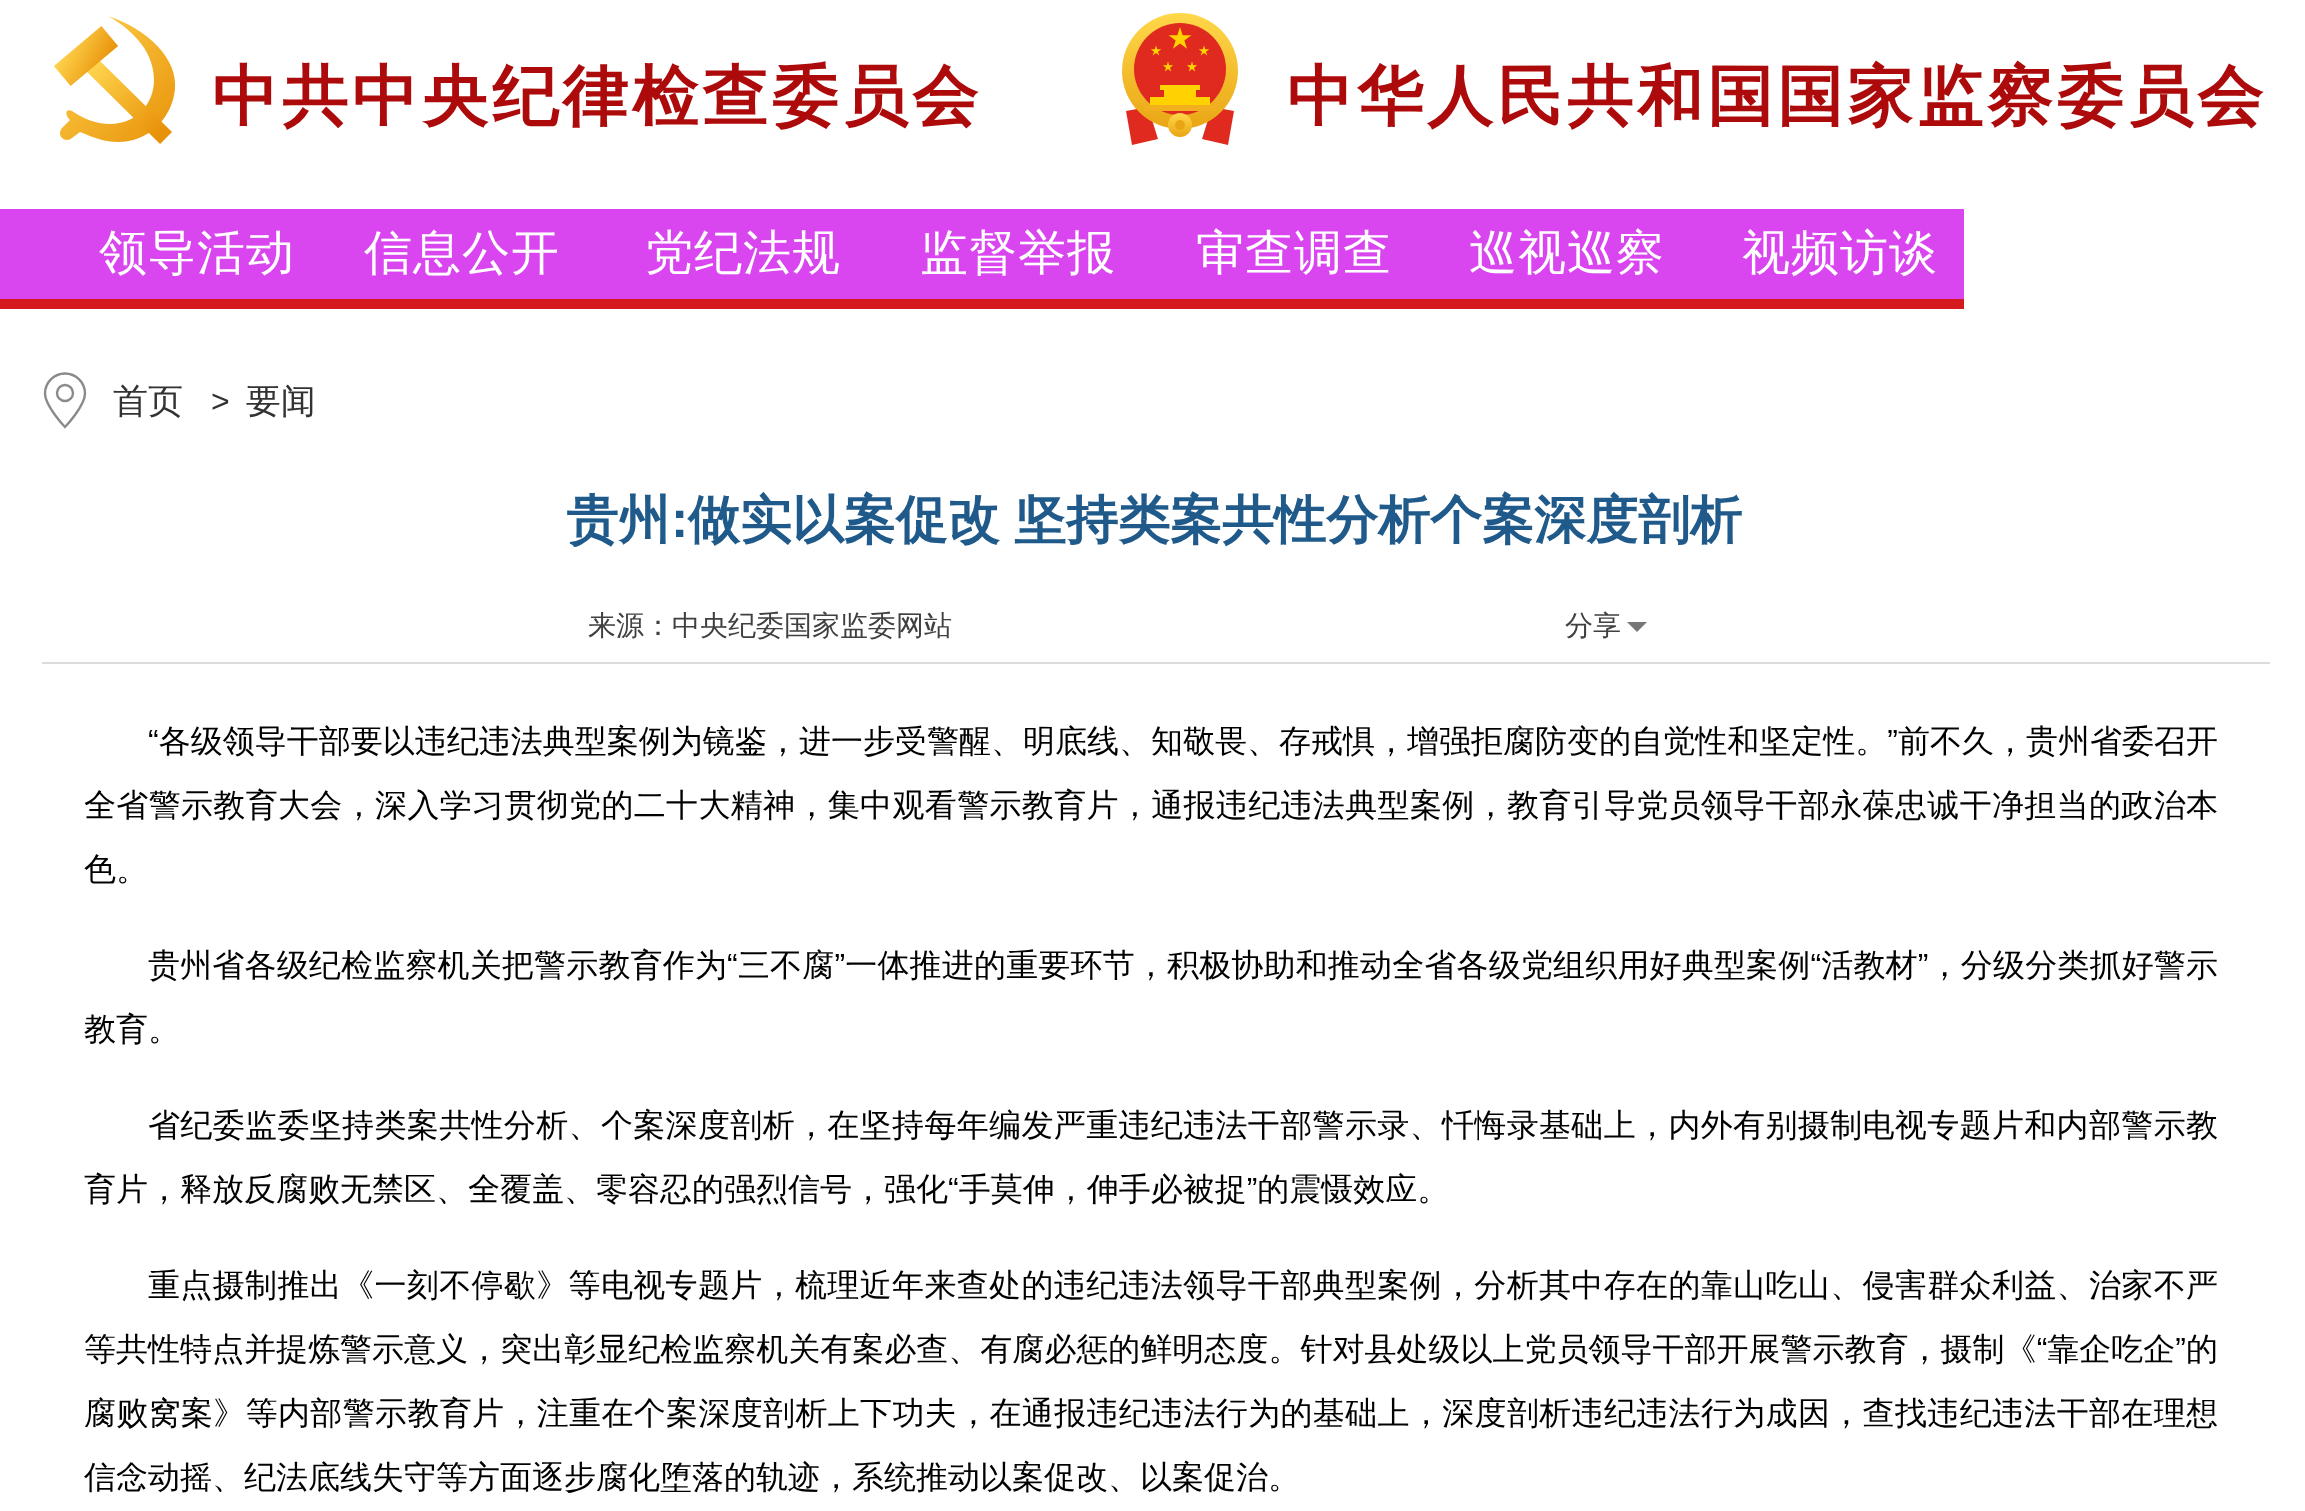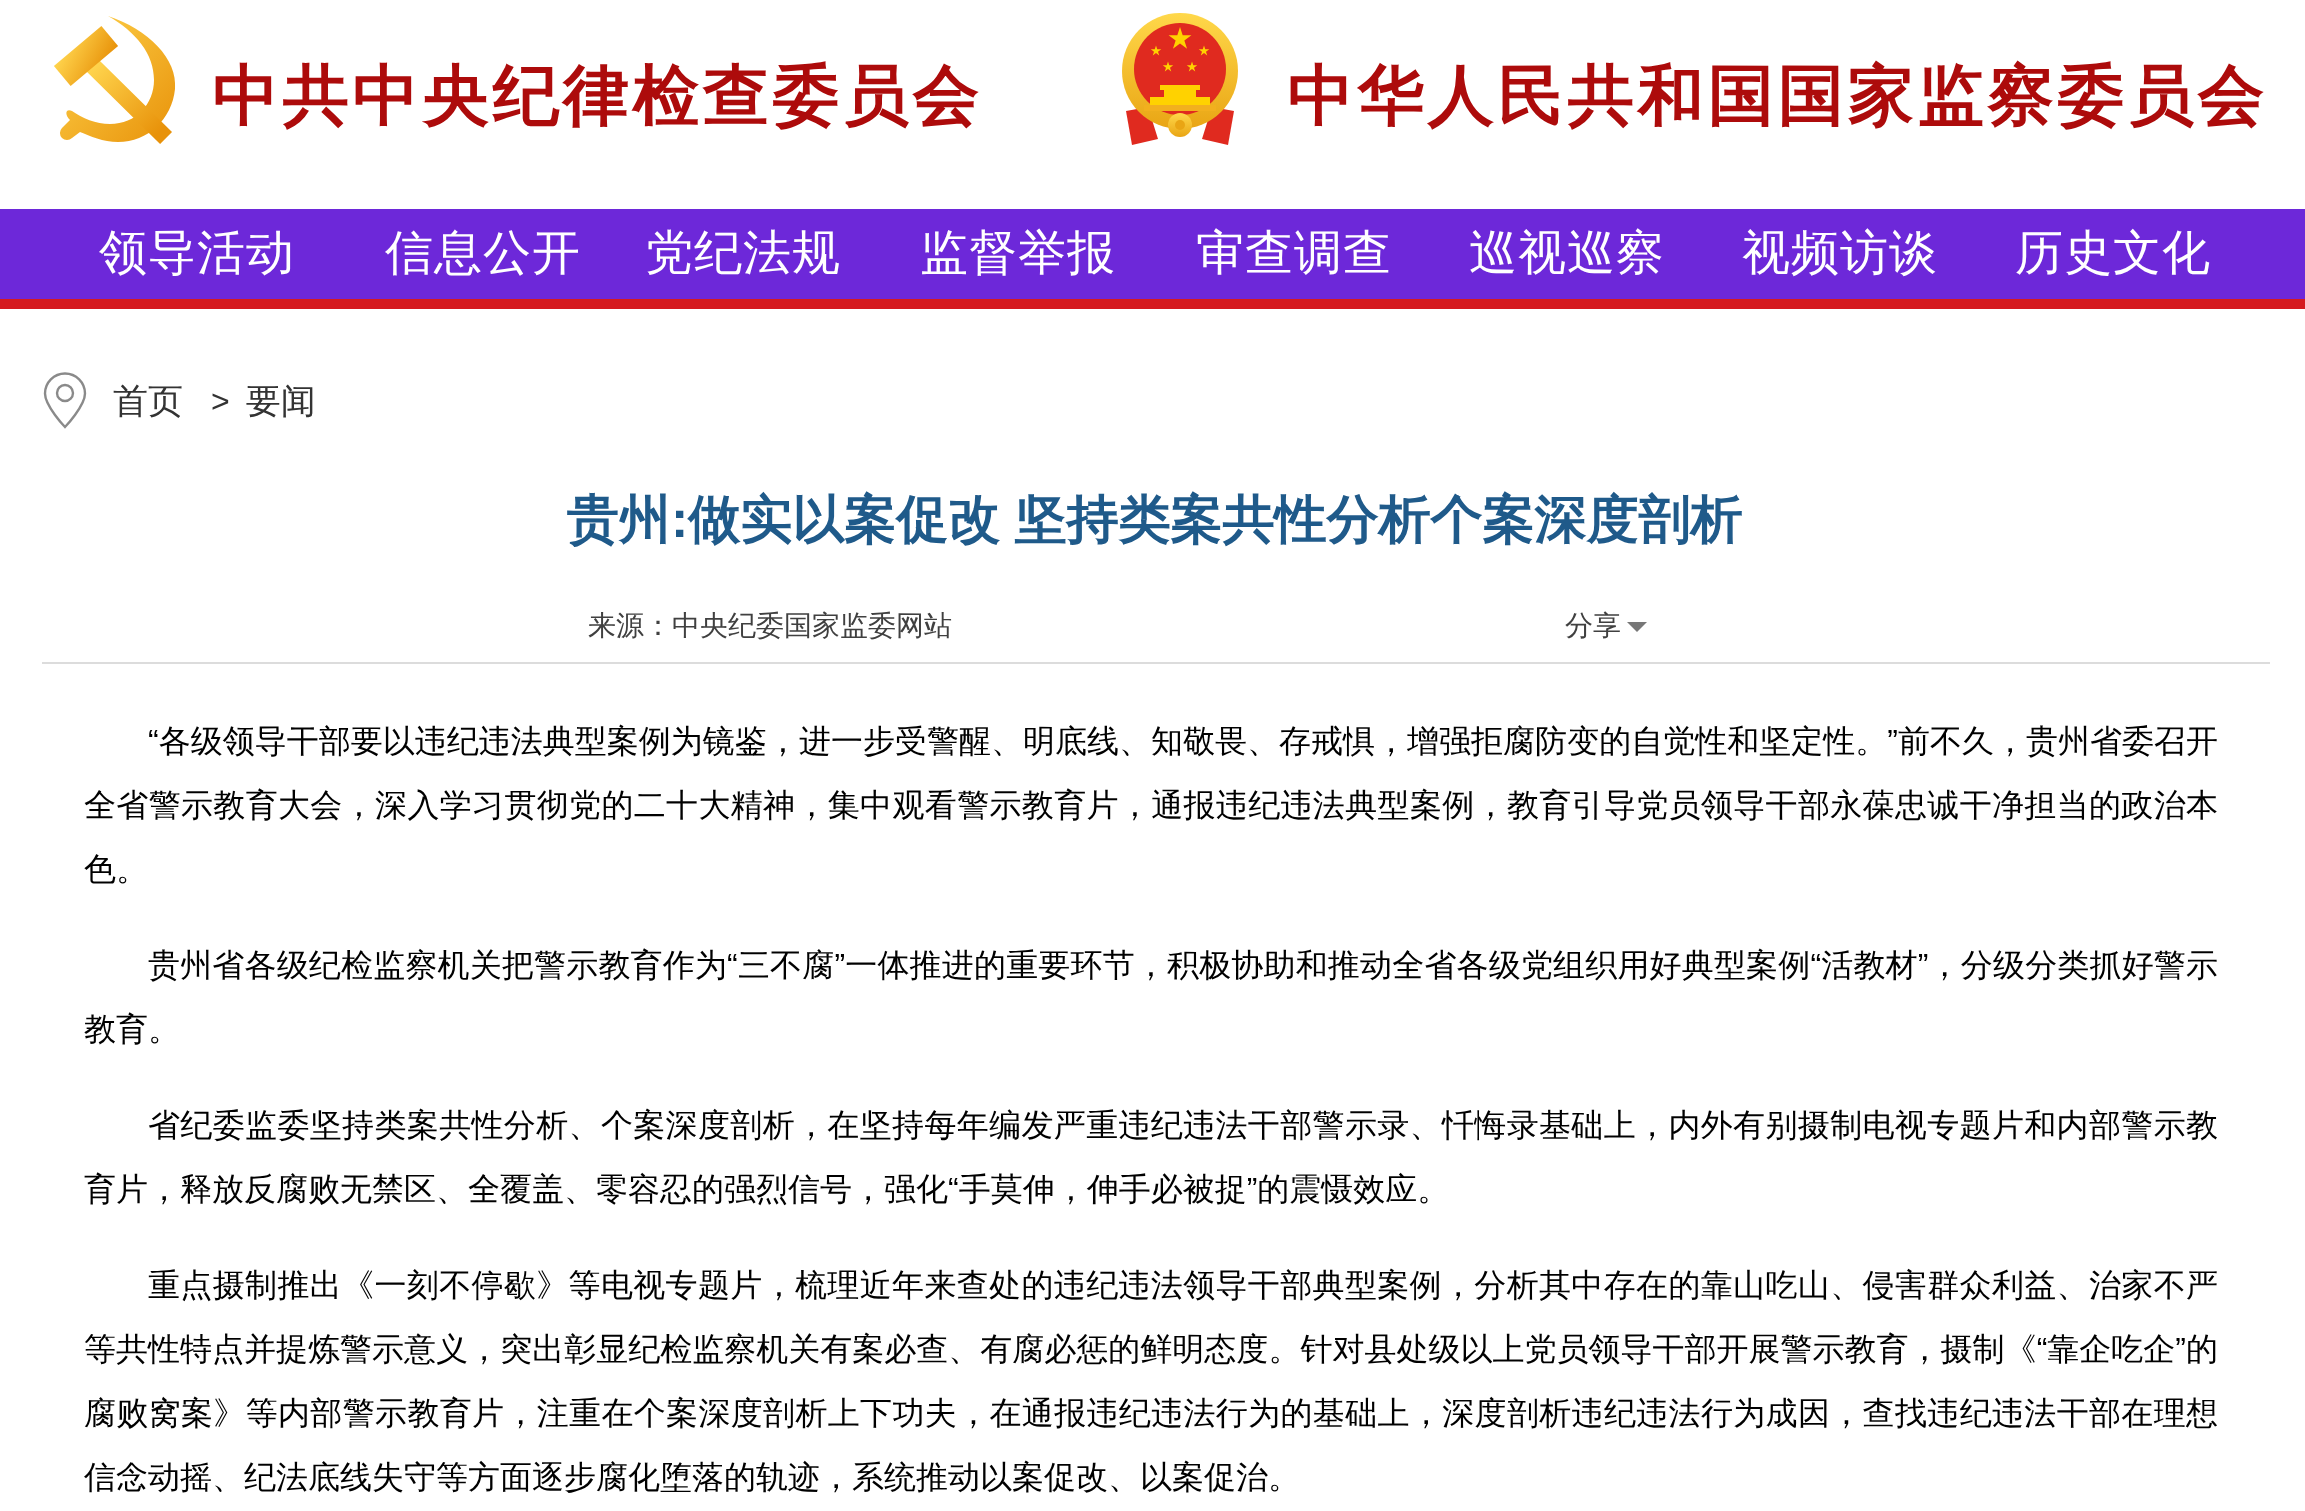--- a/index.html
+++ b/index.html
@@ -18,22 +18,22 @@
     .site-title {
       position: absolute; top: 52px; height: 86px; line-height: 86px;
       font-family: "DejaVu Serif", "Liberation Serif", serif; font-weight: bold;
       font-size: 66px; letter-spacing: 4px; color: #ad0b0b; white-space: nowrap;
     }
     .site-title.cdi { left: 213px; }
     .site-title.nsc { left: 1288px; }
 
     
     .nav {
-      position: absolute; left: 0; top: 209px; width: 2305px; height: 90px;
-      background: #6d28d9; border-bottom: 10px solid #d51a1f;
+      position: absolute; left: 0; top: 209px; width: 1964px; height: 90px;
+      background: #d946ef; border-bottom: 10px solid #d51a1f;
     }
     .nav-item {
       position: absolute; top: 0; height: 90px; line-height: 86px;
       font-family: "DejaVu Serif", "Liberation Serif", serif;
       font-size: 48px; color: #ffffff; white-space: nowrap; letter-spacing: 1px;
     }
 
     
     .breadcrumb {
       position: absolute; left: 42px; top: 371px; height: 60px;
@@ -115,21 +115,21 @@
 
       <circle cx="62" cy="114" r="12" fill="url(#goldB)"></circle>
       <circle cx="62" cy="114" r="5" fill="#e9a514"></circle>
     </svg>
   </a>
   <a class="site-title nsc">中华人民共和国国家监察委员会</a>
 </div>
 
 <div class="nav">
   <a class="nav-item" style="left:99px">领导活动</a>
-  <a class="nav-item" style="left:385px">信息公开</a>
+  <a class="nav-item" style="left:364px">信息公开</a>
   <a class="nav-item" style="left:920px">监督举报</a>
   <a class="nav-item" style="left:645px">党纪法规</a>
   <a class="nav-item" style="left:1196px">审查调查</a>
   <a class="nav-item" style="left:1469px">巡视巡察</a>
   <a class="nav-item" style="left:1742px">视频访谈</a>
   <a class="nav-item" style="left:2015px">历史文化</a>
 </div>
 
 <div class="breadcrumb">
   <svg class="pin-icon" viewBox="0 0 46 58">

